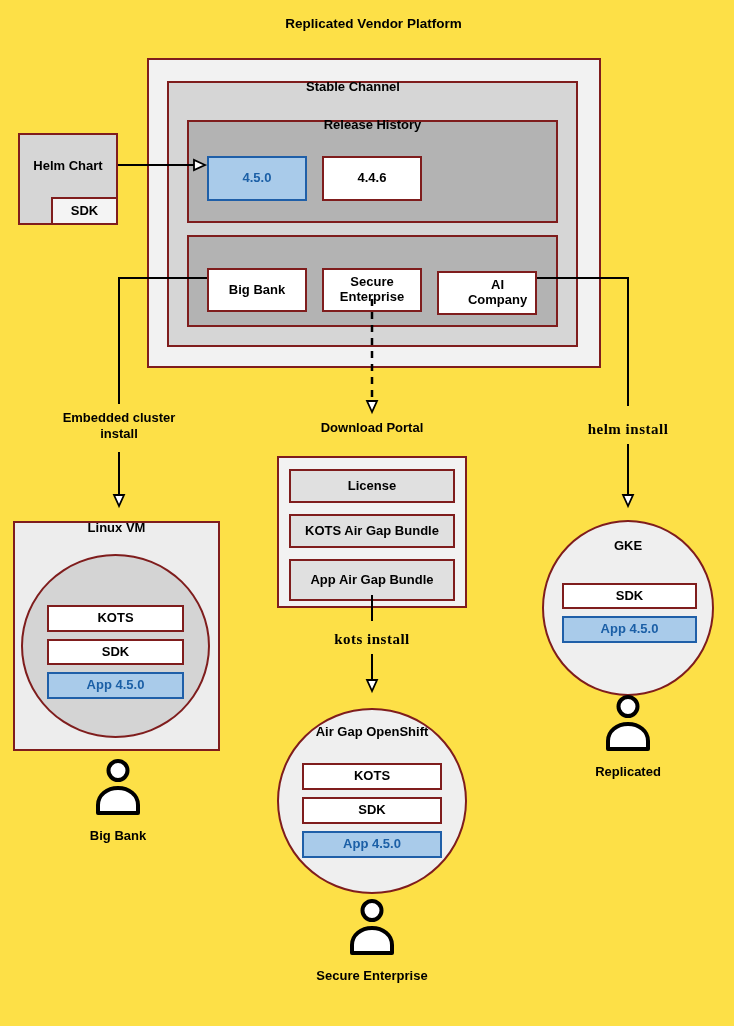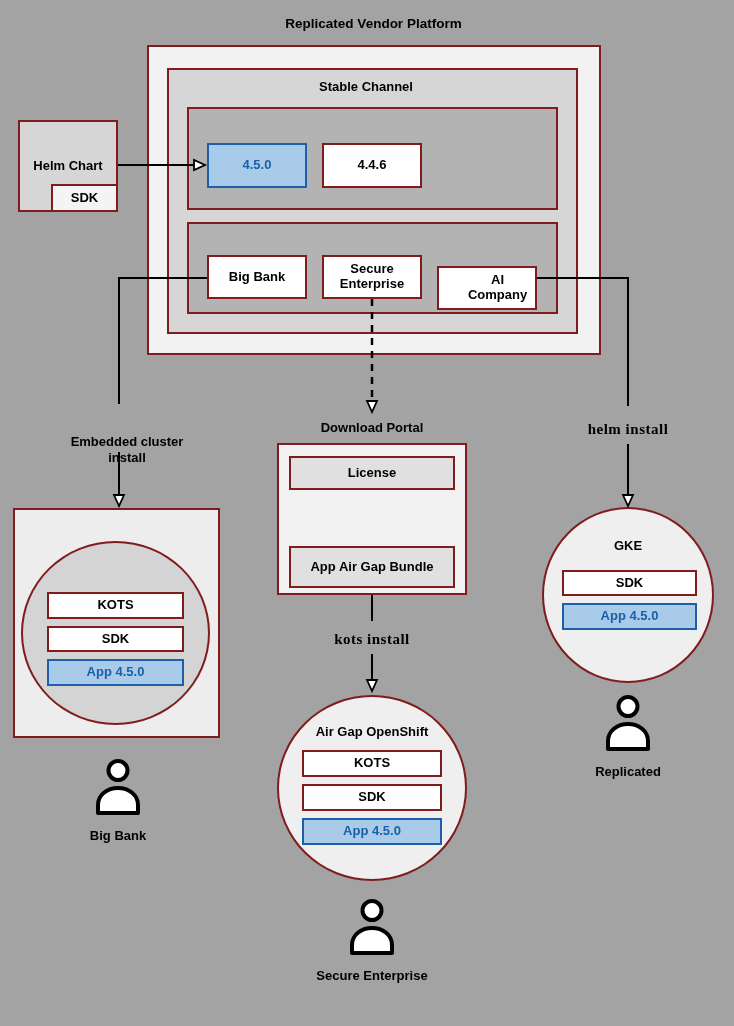--- a/index.html
+++ b/index.html
@@ -1,22 +1,22 @@
 <!DOCTYPE html>
 <html><head>
 <meta charset="utf-8">
 <style>
   html,body { margin:0; padding:0; background:#ffffff; }
   .canvas {
-    position:relative; width:734px; height:1026px; background:#a3a3a3;
+    position:relative; width:734px; height:1026px; background:#fde047;
     font-family:"Liberation Sans", sans-serif; font-weight:700; color:#000;
     overflow:hidden;
   }
   .abs { position:absolute; box-sizing:border-box; }
-  .box { border:2px solid #7f1d1d; }
+  .box { border:2px solid #7f1d1d;margin-top:13px; }
   .circle { border-radius:50%; }
   .cell { display:flex; align-items:center; justify-content:center; text-align:center; font-size:13px; line-height:1.15; }
   .lbl { text-align:center; font-size:13px; line-height:1.25; }
   .mono { font-family:Liberation Serif, serif; font-size:15px; letter-spacing:0.5px; }
   .fill-outer  { background:#f2f2f2; }
   .fill-mid    { background:#d6d6d6; }
   .fill-dark   { background:#b3b3b3; }
   .fill-white  { background:#ffffff; }
   .fill-inner  { background:#e0e0e0; }
   .fill-cdark  { background:#d4d4d4; }
@@ -28,56 +28,59 @@
 </head>
 <body>
 
 <div class="canvas">
 
   <div class="abs lbl" style="left:147px; top:16px; width:453px; font-size:13.5px;">Replicated Vendor Platform</div>
 
   <div class="abs box fill-outer" style="left:147px; top:45px; width:454px; height:310px;"></div>
 
   <div class="abs box fill-mid" style="left:167px; top:68px; width:411px; height:266px;"></div>
-  <div class="abs lbl" style="left:185px; top:79px; width:362px;">Stable Channel</div>
+  <div class="abs lbl" style="left:172px; top:79px; width:362px;">Stable Channel</div>
 
   <div class="abs box fill-dark" style="left:187px; top:107px; width:371px; height:103px;"></div>
+  <div class="abs lbl" style="left:187px; top:117px; width:371px;">Release History</div>
 
   <div class="abs box cell blue" style="left:207px; top:143px; width:100px; height:45px;">4.5.0</div>
   <div class="abs box cell fill-white" style="left:322px; top:143px; width:100px; height:45px;">4.4.6</div>
 
   <div class="abs box fill-dark" style="left:187px; top:222px; width:371px; height:92px;"></div>
 
   <div class="abs box cell fill-white" style="left:207px; top:255px; width:100px; height:44px;">Big Bank</div>
   <div class="abs box cell fill-white" style="left:322px; top:255px; width:100px; height:44px;">Secure Enterprise</div>
-  <div class="abs box cell fill-white" style="left:437px; top:266px; width:100px; height:44px;padding-left:21px;">AI Company</div>
+  <div class="abs box cell fill-white" style="left:437px; top:258px; width:100px; height:44px;padding-left:21px;">AI Company</div>
 
   <div class="abs box fill-mid" style="left:18px; top:120px; width:100px; height:92px;"></div>
   <div class="abs lbl" style="left:18px; top:158px; width:100px;">Helm Chart</div>
   <div class="abs box cell fill-sdk" style="left:51px; top:184px; width:67px; height:28px;">SDK</div>
 
-  <div class="abs lbl" style="left:52px; top:410px; width:150px;margin-top:24px;">Embedded cluster install</div>
+  <div class="abs lbl" style="left:44px; top:410px; width:150px;">Embedded cluster install</div>
 
   <div class="abs box fill-clight" style="left:13px; top:508px; width:207px; height:230px; background:#ededed;"></div>
+  <div class="abs lbl" style="left:13px; top:520px; width:207px;">Linux VM</div>
 
   <div class="abs box circle fill-cdark" style="left:21px; top:541px; width:189px; height:184px;"></div>
   <div class="abs box cell fill-white" style="left:47px; top:592px; width:137px; height:27px;">KOTS</div>
   <div class="abs box cell fill-white" style="left:47px; top:626px; width:137px; height:26px;">SDK</div>
   <div class="abs box cell blue" style="left:47px; top:659px; width:137px; height:27px;">App 4.5.0</div>
 
   <svg class="overlay" style="left:92px; top:758px;" width="52" height="58" viewBox="0 0 52 58">
     <circle cx="26" cy="12.5" r="9.5" fill="#fff" stroke="#000" stroke-width="4"></circle>
     <path d="M6,55 L6,47 C6,37 15,30 26,30 C37,30 46,37 46,47 L46,55 Z" fill="#fff" stroke="#000" stroke-width="4" stroke-linejoin="round"></path>
   </svg>
   <div class="abs lbl" style="left:58px; top:828px; width:120px;">Big Bank</div>
 
   <div class="abs lbl" style="left:297px; top:420px; width:150px;">Download Portal</div>
 
   <div class="abs box fill-outer" style="left:277px; top:443px; width:190px; height:152px;"></div>
   <div class="abs box cell fill-inner" style="left:289px; top:456px; width:166px; height:34px;">License</div>
+  <div class="abs box cell fill-inner" style="left:289px; top:501px; width:166px; height:34px;">KOTS Air Gap Bundle</div>
   <div class="abs box cell fill-inner" style="left:289px; top:546px; width:166px; height:42px;">App Air Gap Bundle</div>
 
   <div class="abs lbl mono" style="left:292px; top:630px; width:160px;">kots install</div>
 
   <div class="abs box circle fill-clight" style="left:277px; top:695px; width:190px; height:186px;"></div>
   <div class="abs lbl" style="left:277px; top:724px; width:190px;">Air Gap OpenShift</div>
   <div class="abs box cell fill-white" style="left:302px; top:750px; width:140px; height:27px;">KOTS</div>
   <div class="abs box cell fill-white" style="left:302px; top:784px; width:140px; height:27px;">SDK</div>
   <div class="abs box cell blue" style="left:302px; top:818px; width:140px; height:27px;">App 4.5.0</div>
 

